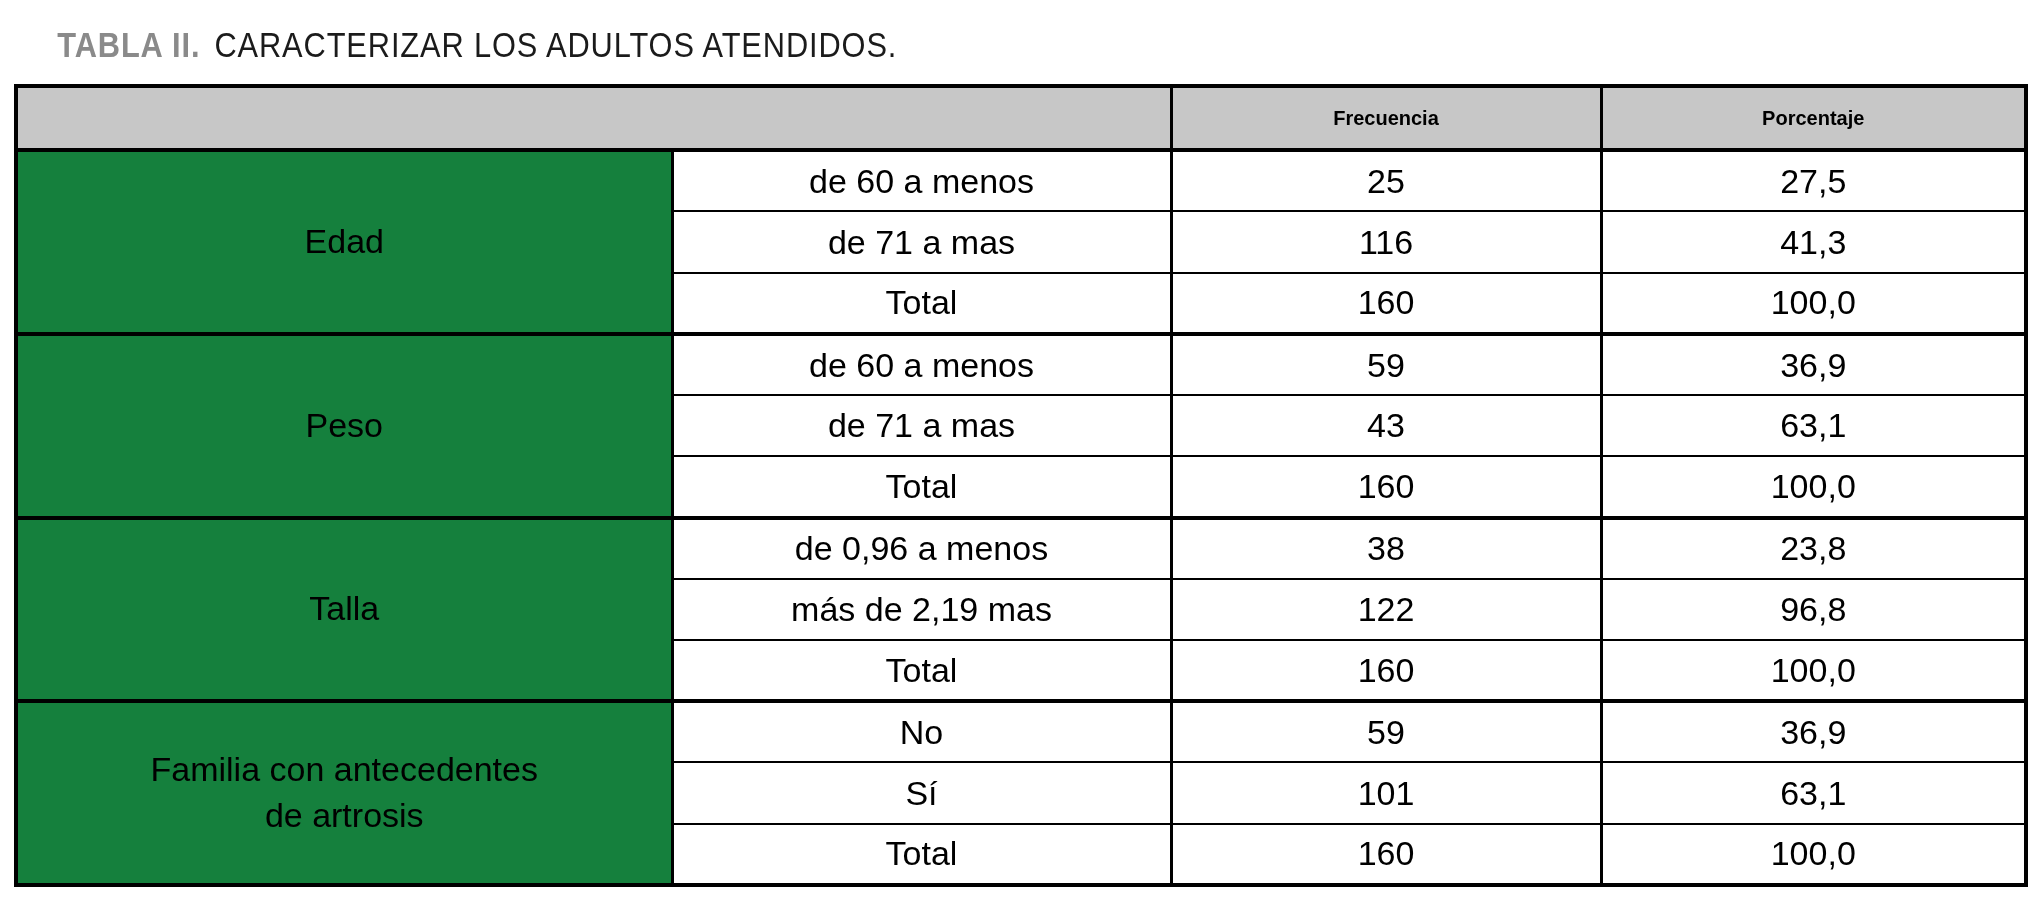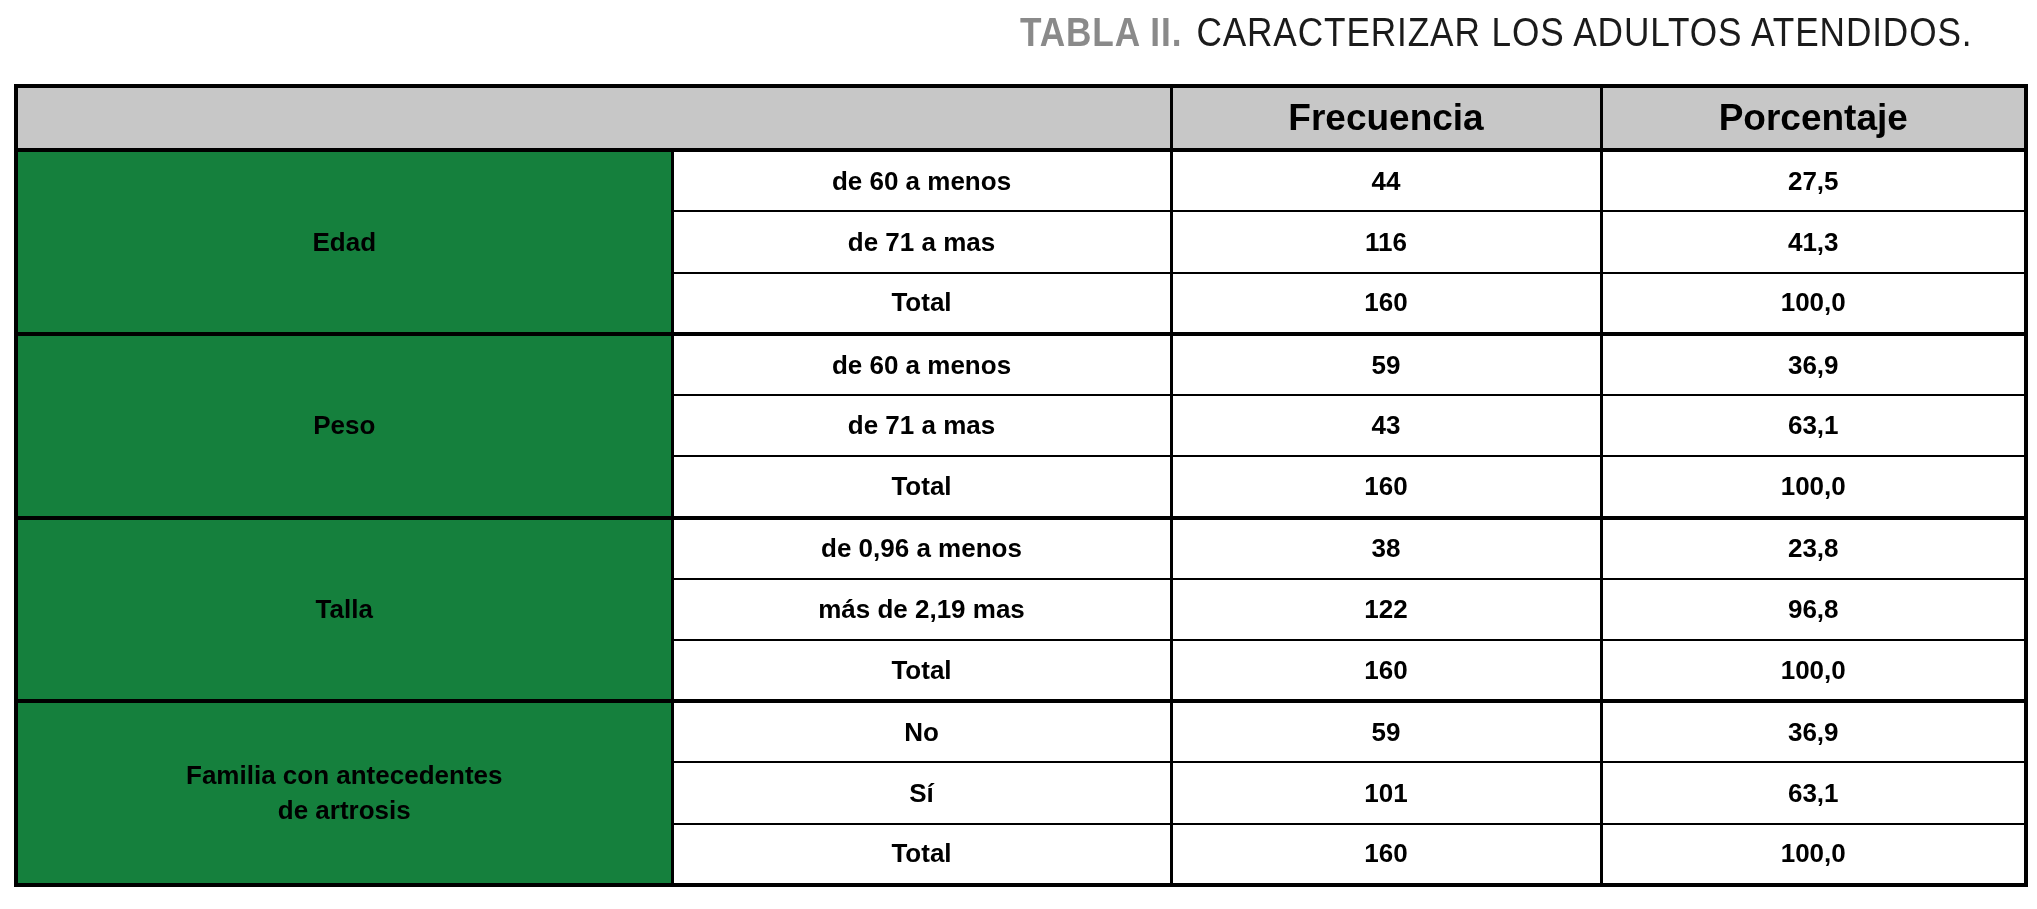--- a/index.html
+++ b/index.html
@@ -7,25 +7,25 @@
     width: 2037px; height: 909px;
     background: #ffffff;
     position: relative;
     font-family: "Liberation Sans", sans-serif;
     color: #000;
   }
 
   
   .caption {
     position: absolute;
-    top: 10px; left: 0;
+    top: 26px; left: 0;
     width: 100%;
-    text-align: right;
+    text-align: left;
     white-space: nowrap;
-    font-size: 40px;
+    font-size: 35px;
     line-height: 1.1;
   }
   .caption-inner {
     display: inline-block;
     transform: scaleX(0.88);
     transform-origin: 50% 50%;
   }
   .caption-label {
     color: #8a8a8a;
     font-weight: bold;
@@ -48,30 +48,30 @@
     background: #ffffff;
     border: 4px solid #000;
   }
   table.data td, table.data th {
     border: 2px solid #000;
     border-left-width: 3px;
     border-right-width: 3px;
     text-align: center;
     vertical-align: middle;
     padding: 0 6px;
-    font-size: 26px;
-    font-weight: 700;
+    font-size: 34px;
+    font-weight: 400;
     overflow: hidden;
   }
   tr.header-row { height: 64px; }
   tr.data-row { height: 61px; }
   tr.header-row th {
     background: #c7c7c7;
     font-weight: bold;
-    font-size: 37px;
+    font-size: 20px;
     border-bottom-width: 3px;
   }
   td.glabel {
     background: #15803d;
     font-weight: bold;
     font-size: 31px;
     white-space: pre-line;
     line-height: 1.35;
   }
   tr.group-start td { border-top-width: 4px; }
@@ -97,21 +97,21 @@
     <tbody>
         <tr class="header-row">
       <th colspan="2"></th>
       <th>Frecuencia</th>
       <th>Porcentaje</th>
     </tr>
 
     <tr class="data-row group-start">
       <td class="glabel" rowspan="3">Edad</td>
       <td>de 60 a menos</td>
-      <td>44</td>
+      <td>25</td>
       <td>27,5</td>
     </tr>
     <tr class="data-row">
       <td>de 71 a mas</td>
       <td>116</td>
       <td>41,3</td>
     </tr>
     <tr class="data-row">
       <td>Total</td>
       <td>160</td>

